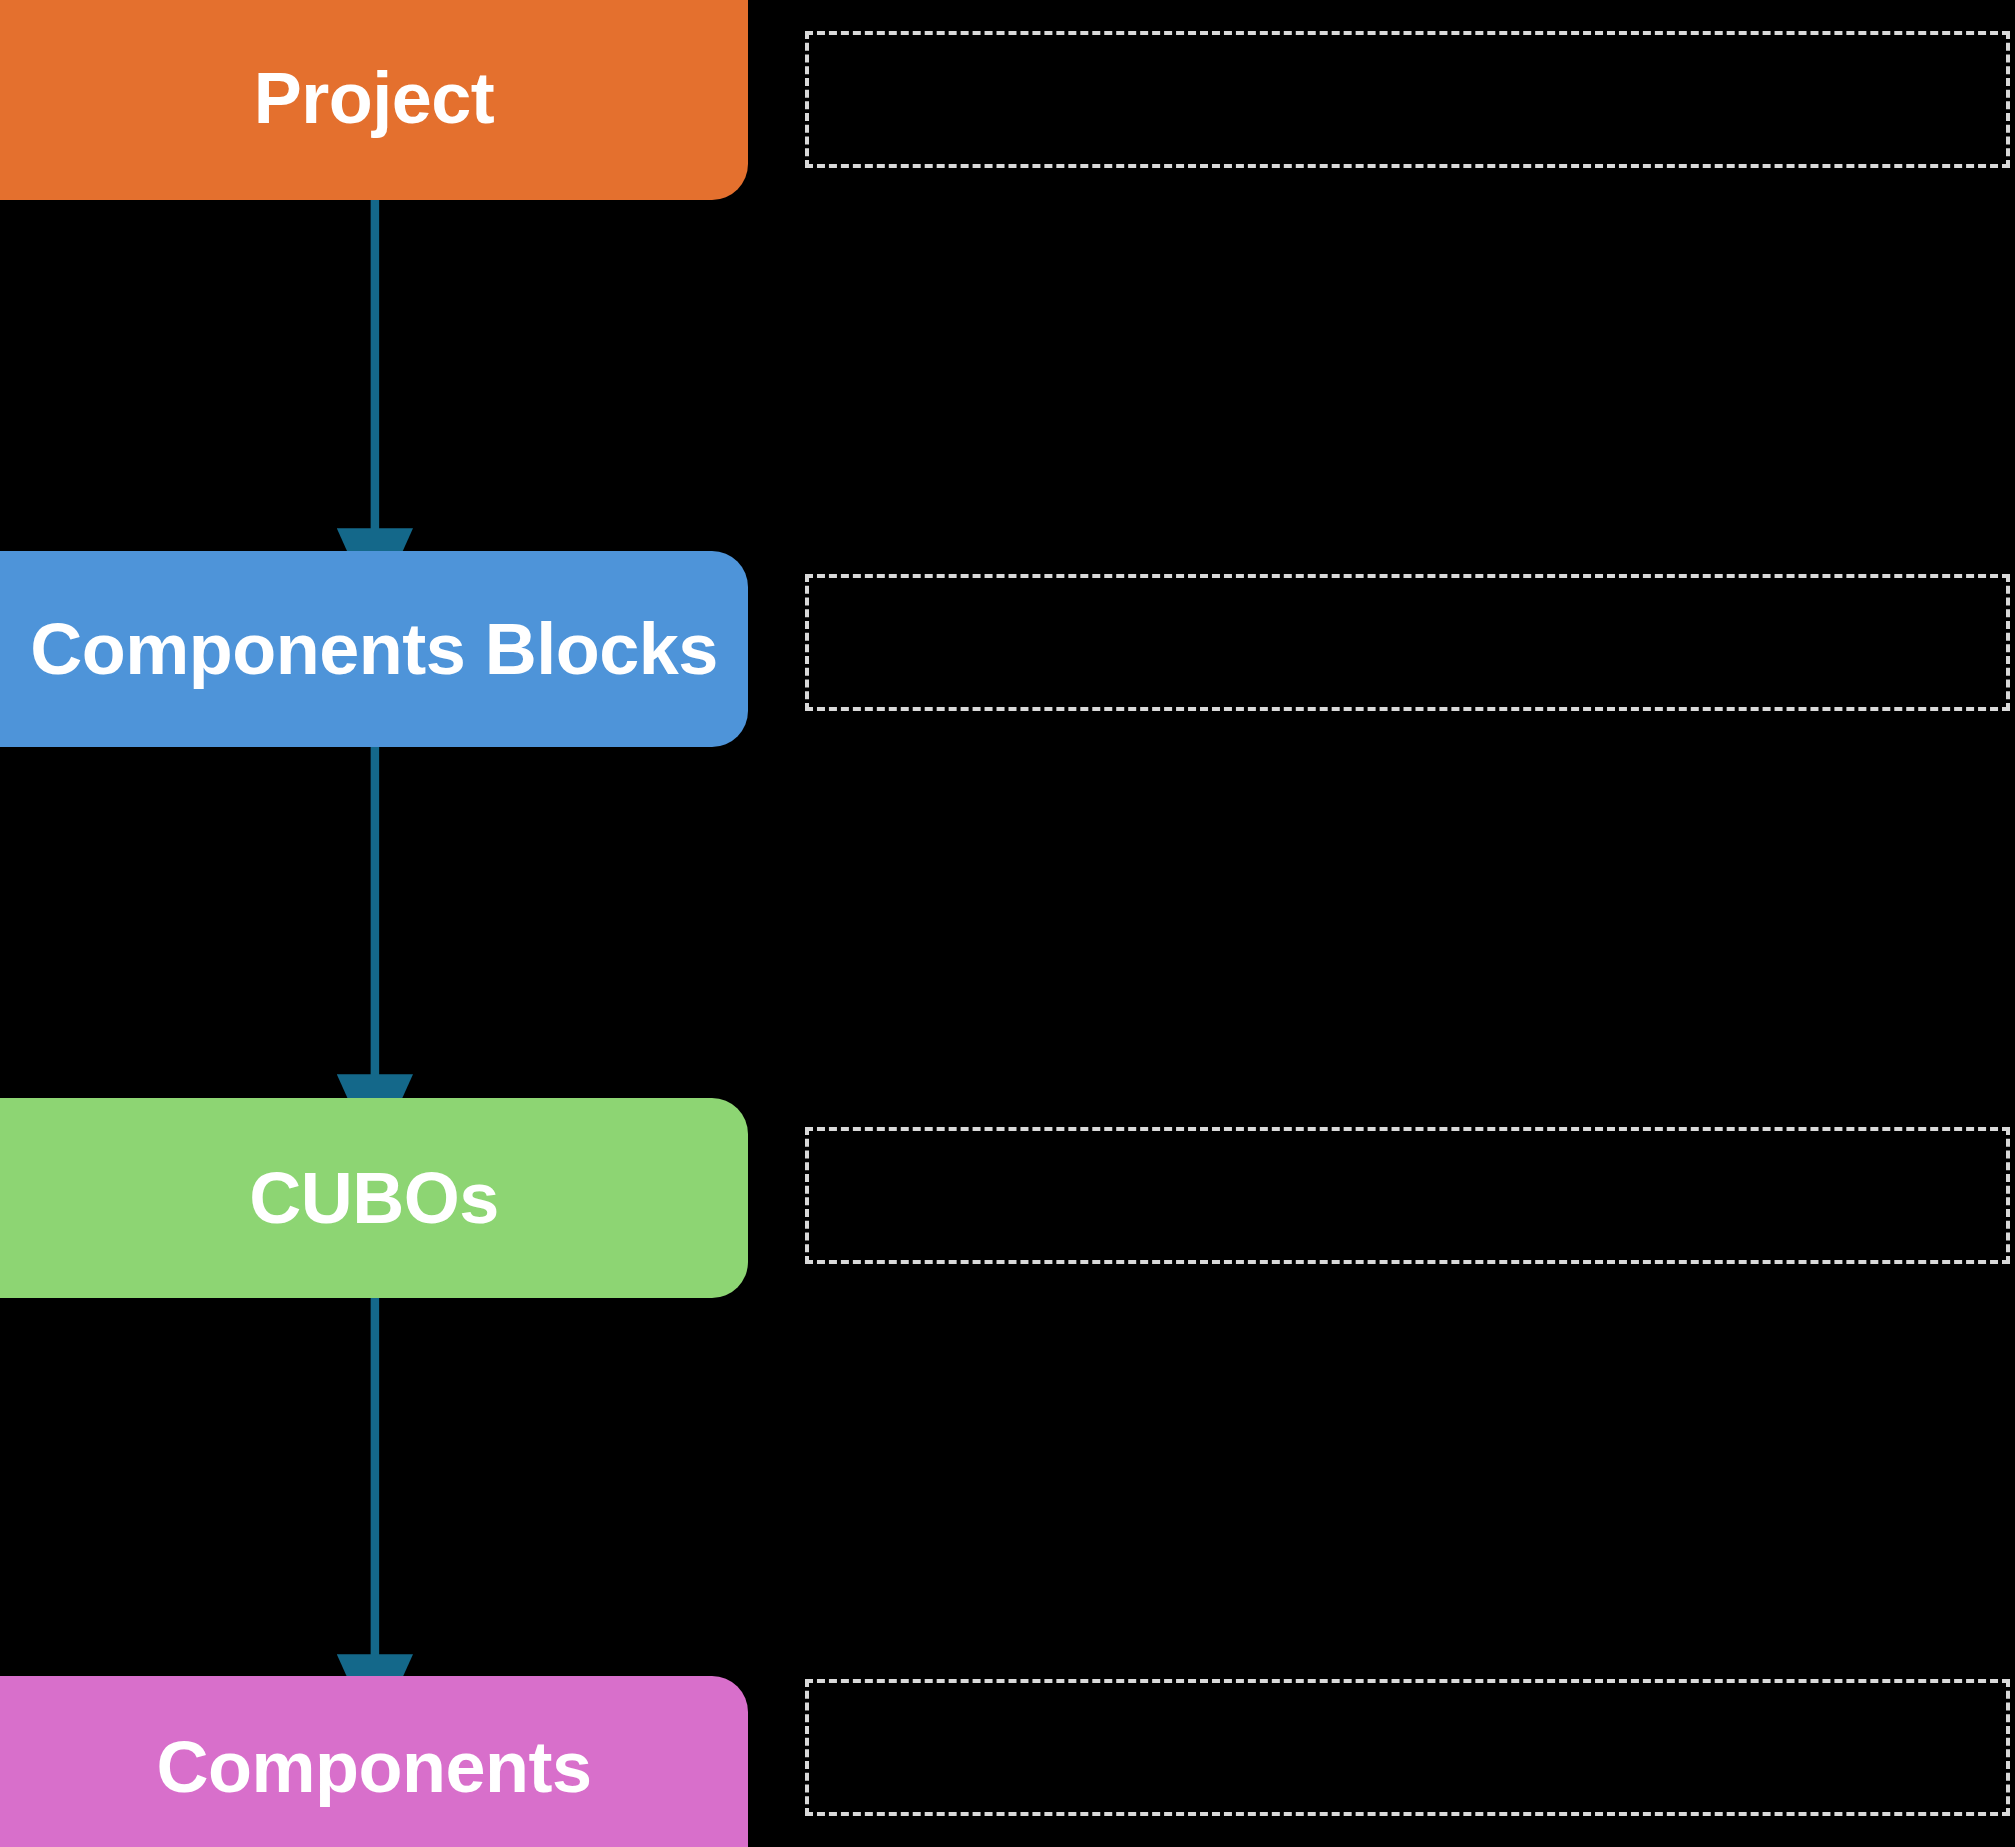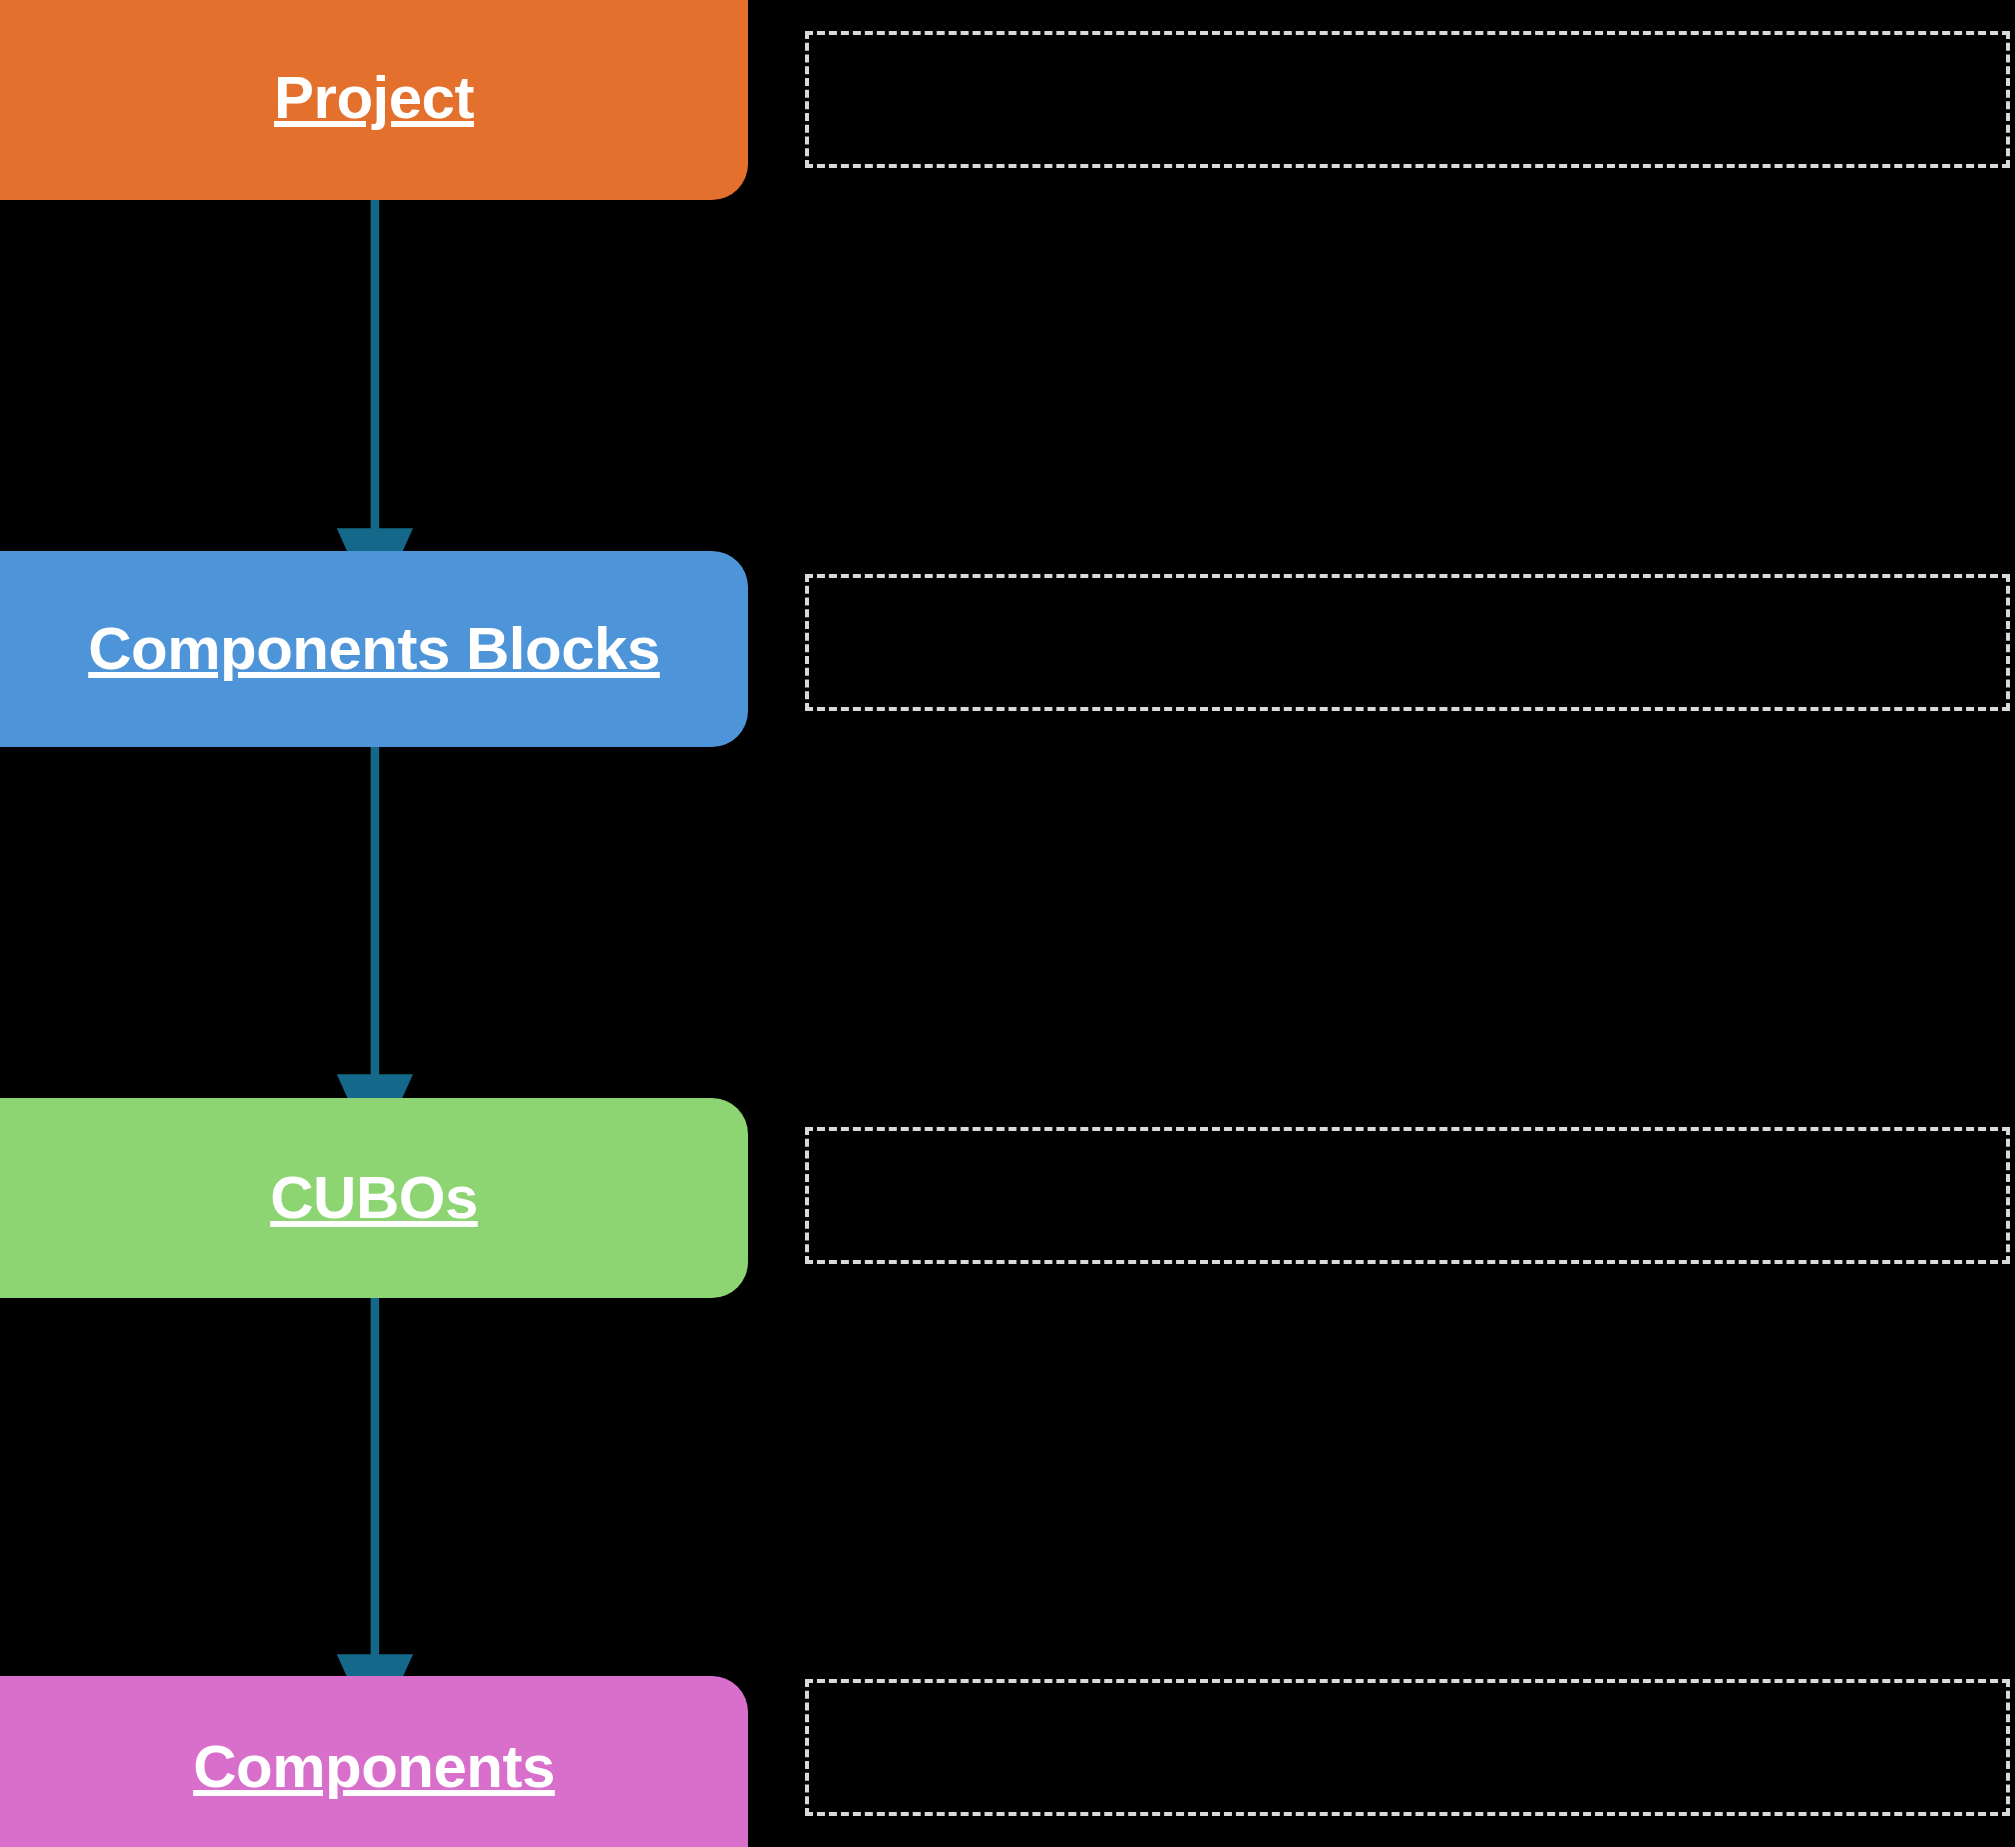--- a/index.html
+++ b/index.html
@@ -25,27 +25,26 @@
     width: 784px;
     border-radius: 36px;
     display: flex;
     align-items: center;
     justify-content: center;
     box-sizing: border-box;
   }
   .stage-label {
     color: #ffffff;
     font-weight: bold;
-    font-size: 60px;
+    font-size: 72px;
     letter-spacing: -0.5px;
     line-height: 1;
     text-align: center;
     padding-left: 36px;          
     white-space: nowrap;
-    text-decoration: underline;
   }
 
   #box-project        { top: -43px;   height: 243px; background: #E4702E; }
   #box-project .stage-label { padding-top: 38px; }
   #box-functional     { top: 551px;  height: 196px; background: #4E94D9; }
   #box-cubos          { top: 1098px; height: 200px; background: #8DD573; }
   #box-components     { top: 1676px; height: 222px; background: #D86FCB; }
   #box-components .stage-label { padding-bottom: 41px; }
 
   

